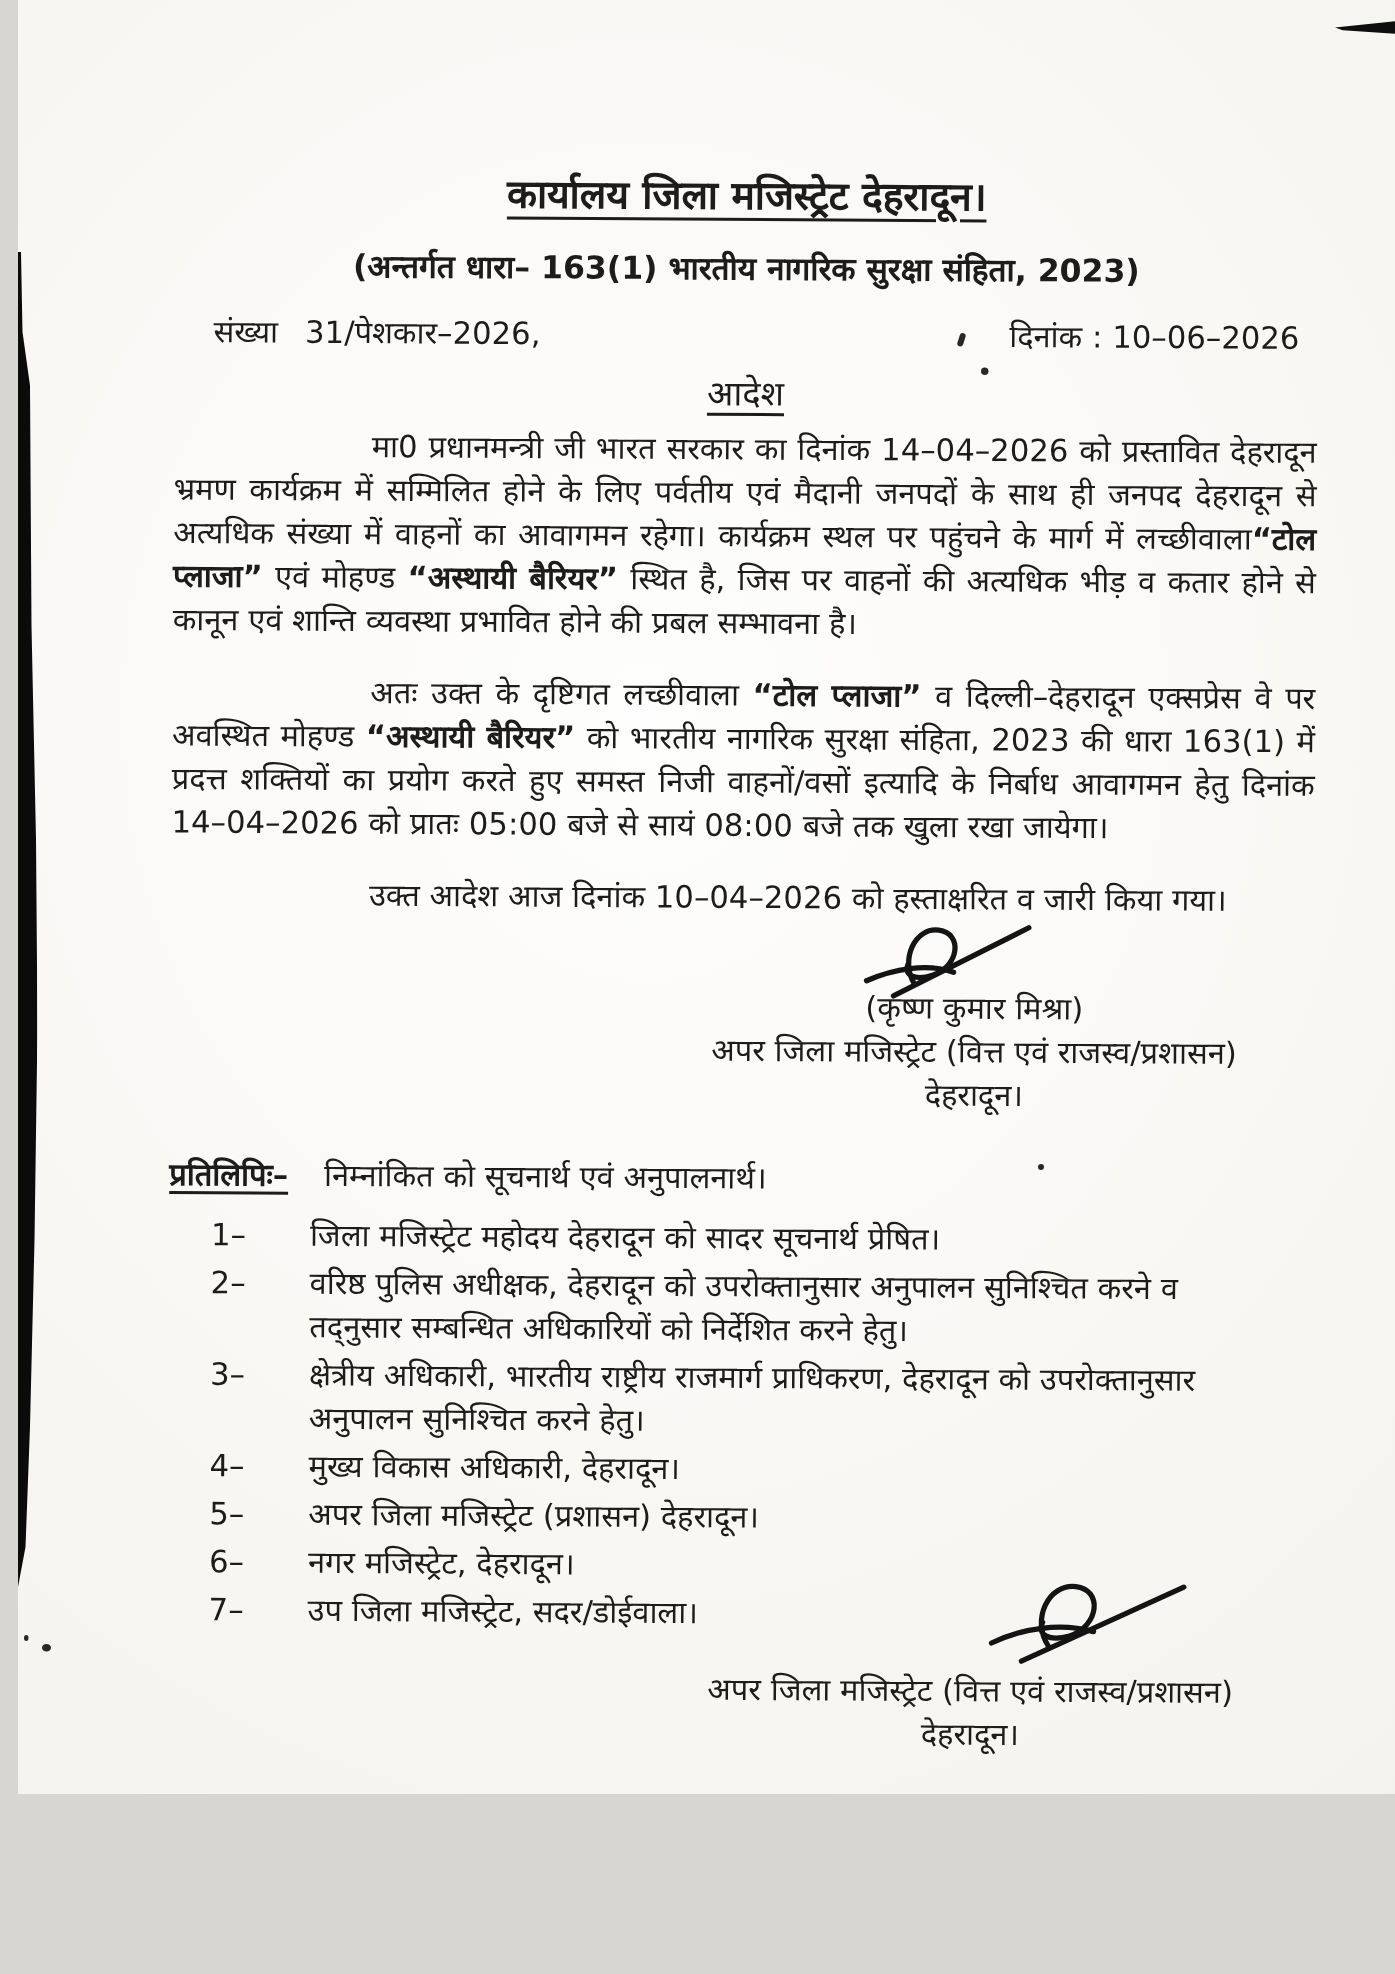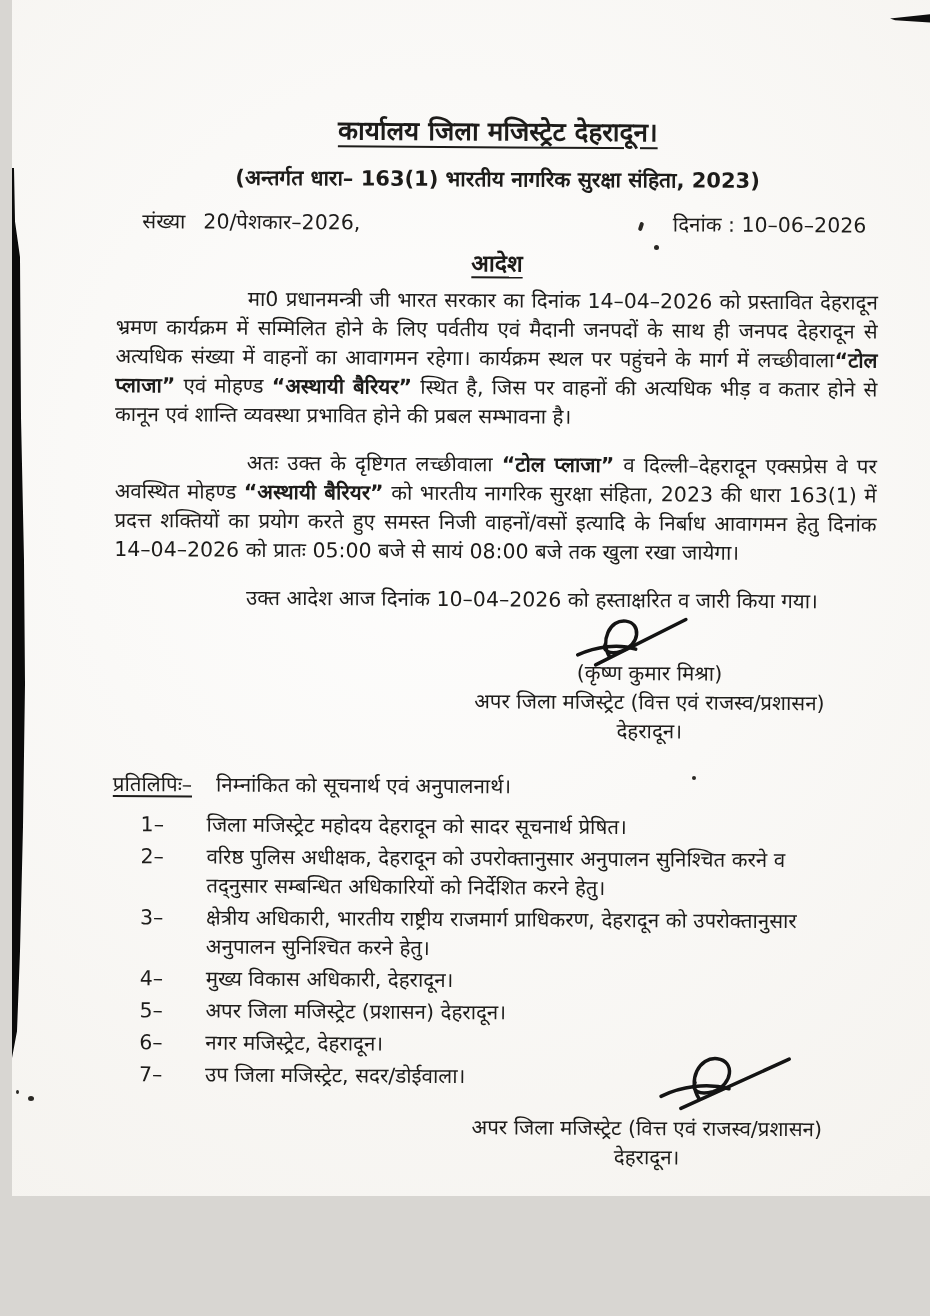--- a/index.html
+++ b/index.html
@@ -46,33 +46,33 @@
     text-align: center; font-size: 26px; font-weight: bold; line-height: 38px;
     text-decoration: underline; text-decoration-thickness: 2px; text-underline-offset: 6px;
   }
   .subtitle { text-align: center; font-weight: bold; font-size: 21px; margin-top: 15px; }
   .meta-row { display: flex; justify-content: space-between; margin-top: 15px; }
   .meta-ref { padding-left: 26px; }
   .meta-ref .lbl { margin-right: 18px; }
   .meta-date { padding-right: 12px; }
   .order-heading-wrap { text-align: center; margin-top: 11px; }
   .order-heading {
-    display: inline-block; font-size: 23px; font-weight: bold;
+    display: inline-block; font-size: 23px; font-weight: normal;
     text-decoration: underline; text-decoration-thickness: 2px; text-underline-offset: 5px;
   }
   p.para { margin-top: 7px; text-align: justify; text-indent: 132px; }
   p.para + p.para { margin-top: 19px; }
   p.para3 { margin-top: 11px; }
   .bold { font-weight: bold; }
 
   .sig-block { position: relative; width: 440px; margin-left: auto; margin-right: 6px; text-align: center; margin-top: 44px; }
   .sig-scribble-1 { position: absolute; left: 140px; top: -54px; width: 140px; height: 66px; }
   .copy-head { margin-top: 27px; }
   .copy-label {
-    font-weight: normal;
+    font-weight: bold;
     text-decoration: underline; text-decoration-thickness: 2px; text-underline-offset: 4px;
   }
   .copy-intro { margin-left: 24px; }
   .copy-list { position: relative; margin-top: 11px; padding-left: 28px; }
   .copy-item { display: flex; margin-top: 3px; }
   .copy-item .num { width: 66px; flex: 0 0 66px; }
   .copy-item .txt { flex: 1; padding-right: 40px; }
   .sig-scribble-2 { position: absolute; right: 60px; bottom: -22px; width: 160px; height: 74px; }
   .footer-sig { width: 440px; margin-left: auto; margin-right: 6px; text-align: center; margin-top: 22px; }
   svg.sig path { fill: none; stroke: #141414; stroke-linecap: round; }
@@ -91,21 +91,21 @@
   <div class="speck s5"></div>
 
   <div class="content">
 
     <div class="title">कार्यालय जिला मजिस्ट्रेट देहरादून।</div>
 
     <div class="subtitle">(अन्तर्गत धारा– 163(1) भारतीय नागरिक सुरक्षा संहिता, 2023)</div>
 
     <div class="meta-row">
       <div class="meta-ref">
-        <span class="lbl">संख्या</span><span>20/पेशकार–2026,</span>
+        <span class="lbl">संख्या</span><span>31/पेशकार–2026,</span>
       </div>
       <div class="meta-date">
         <span>दिनांक :</span>
         <span>10–06–2026</span>
       </div>
     </div>
 
     <div class="order-heading-wrap">
       <span class="order-heading">आदेश</span>
     </div>

